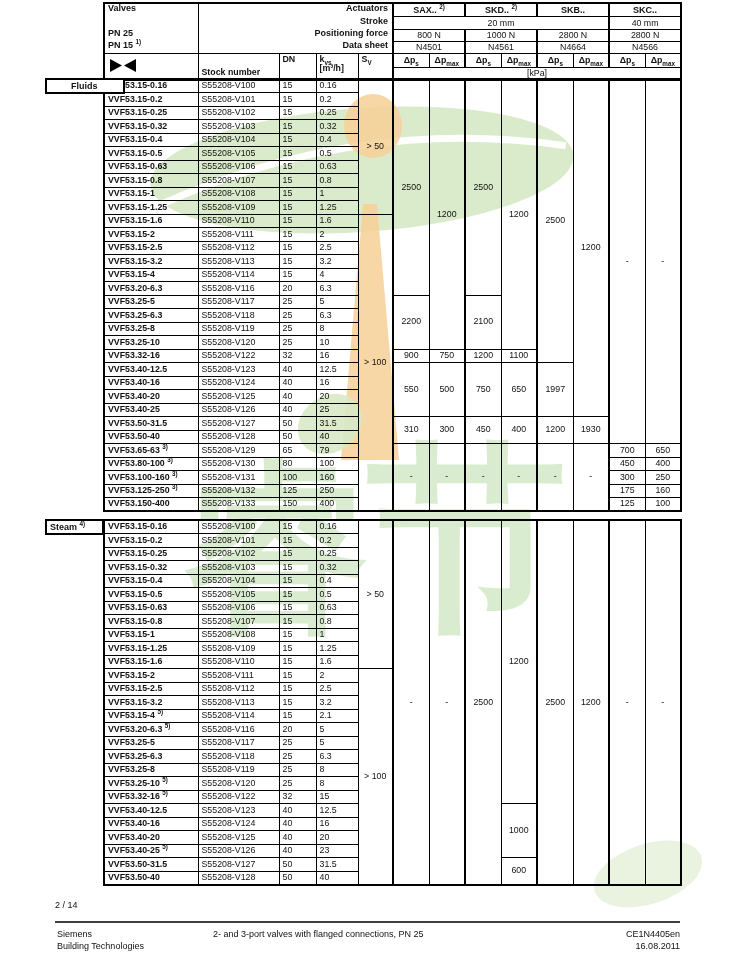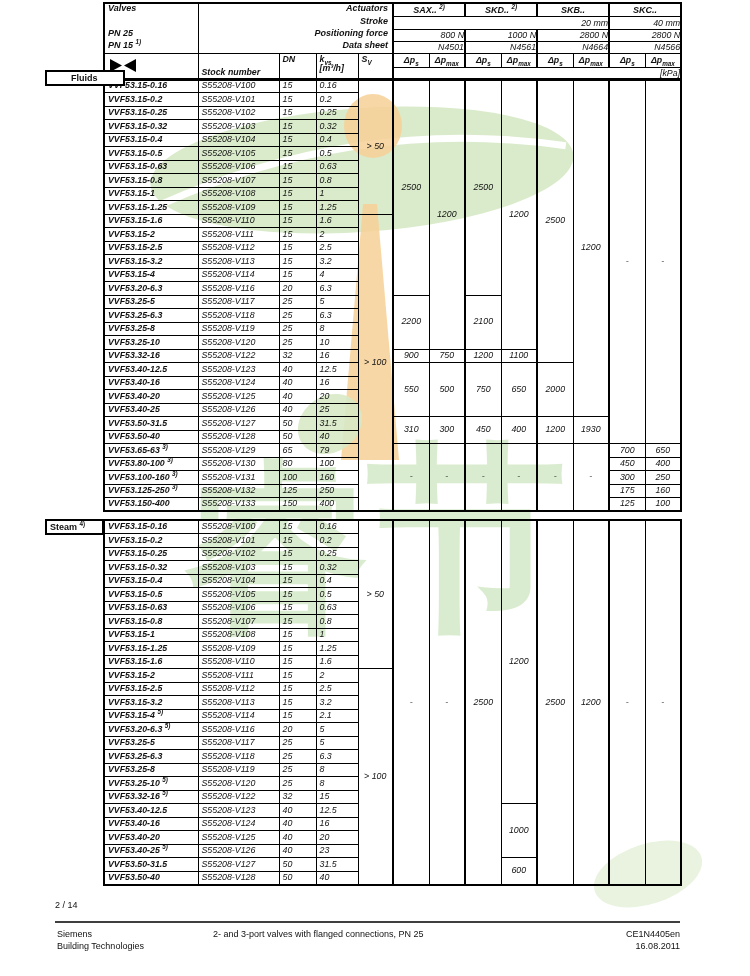--- a/index.html
+++ b/index.html
@@ -18,38 +18,38 @@
             background:#d7e9c6;transform:rotate(-18deg);opacity:.55;}
   .wm-glyphs{position:absolute;left:185px;top:438px;width:380px;height:250px;color:#b7daa1;opacity:.5;}
   .wm-glyphs span{position:absolute;font-weight:bold;line-height:1;}
   .wm-char1{left:0;top:18px;font-size:185px;}
   .wm-char2{left:182px;top:0;font-size:200px;}
   .wm-brand{position:absolute;left:272px;top:656px;font-size:64px;letter-spacing:6px;
             color:#d9d9d9;opacity:.95;}
   
   table.tbl{position:absolute;left:103px;width:577px;border-collapse:collapse;table-layout:fixed;
             background:transparent;z-index:1;}
-  .tbl{border:2px solid #000;font-style:italic;}
+  .tbl{border:2px solid #000;}
   .tbl td{border:1px solid #000;font-size:8.8px;line-height:1.05;padding:0 0 0 3px;
           vertical-align:middle;overflow:hidden;white-space:nowrap;background:transparent;}
   .tbl tr.dr{height:13.5px;}
   td.name{font-weight:bold;}
   td.pc{text-align:center;padding:0;}
   td.pg{border-left:2px solid #000;}
   sup{font-size:6.3px;vertical-align:super;line-height:0;}
   sub{font-size:6.3px;vertical-align:sub;line-height:0;}
   
   #hdr td.hl{vertical-align:top;font-weight:bold;padding:0;}
   #hdr .vl{height:12px;padding-left:3px;font-size:9px;}
   #hdr .vl:first-child{height:13px;}
   #hdr td.labels{vertical-align:top;padding:0;}
   #hdr .rl{height:12px;padding-right:4px;font-size:9px;font-weight:bold;text-align:right;}
   #hdr .rl:first-child{height:13px;}
   td.act{font-weight:bold;text-align:center;padding:0;font-size:9px;}
-  td.ctr{text-align:right;padding:0;}
+  td.ctr{text-align:center;padding:0;}
   td.toph{vertical-align:top;font-weight:bold;padding-top:1px;}
   td.stockh{vertical-align:bottom;font-weight:bold;padding-bottom:1px;}
   td.dp{font-weight:bold;text-align:center;padding:0;}
   td.icon-cell{padding:0 0 0 5px;}
   
   .sec-label{position:absolute;left:45px;width:52px;height:12px;border:2px solid #000;background:#fff;
              font-size:9px;font-weight:bold;line-height:12px;padding:0 0 0 3px;z-index:2;white-space:nowrap;}
   
   .ftxt{position:absolute;font-size:9px;line-height:12px;z-index:1;}
   #footer-rule{position:absolute;left:55px;top:921px;width:625px;height:2px;background:#3f3f3f;z-index:1;}
@@ -144,21 +144,21 @@
     <td class="dp"><span>Δp</span><sub>max</sub></td>
     <td class="dp pg"><span>Δp</span><sub>s</sub></td>
     <td class="dp"><span>Δp</span><sub>max</sub></td>
   </tr>
   <tr style="height:12px">
     <td class="ctr pg" colspan="8">[kPa]</td>
   </tr>
 </tbody>
   </table>
 
-<div class="sec-label" style="top:70px;padding-left:24px;">
+<div class="sec-label" style="top:78px;padding-left:24px;">
   <span>Fluids</span><sup></sup>
 </div>
 <div class="sec-label" style="top:519px;">
   <span>Steam</span> <sup>4)</sup>
 </div>
 
 <table class="tbl" style="top:78px;">
   <colgroup>
     <col style="width:94px">
       <col style="width:81px">
@@ -319,21 +319,21 @@
       </tr>
       <tr class="dr">
         <td class="name">VVF53.40-12.5</td>
         <td class="v">S55208-V123</td>
         <td class="v">40</td>
         <td class="v">12.5</td>
         <td class="pc pg" rowspan="4">550</td>
         <td class="pc" rowspan="4">500</td>
         <td class="pc pg" rowspan="4">750</td>
         <td class="pc" rowspan="4">650</td>
-        <td class="pc pg" rowspan="4">2000</td>
+        <td class="pc pg" rowspan="4">1997</td>
       </tr>
       <tr class="dr">
         <td class="name">VVF53.40-16</td>
         <td class="v">S55208-V124</td>
         <td class="v">40</td>
         <td class="v">16</td>
       </tr>
       <tr class="dr">
         <td class="name">VVF53.40-20</td>
         <td class="v">S55208-V125</td>

